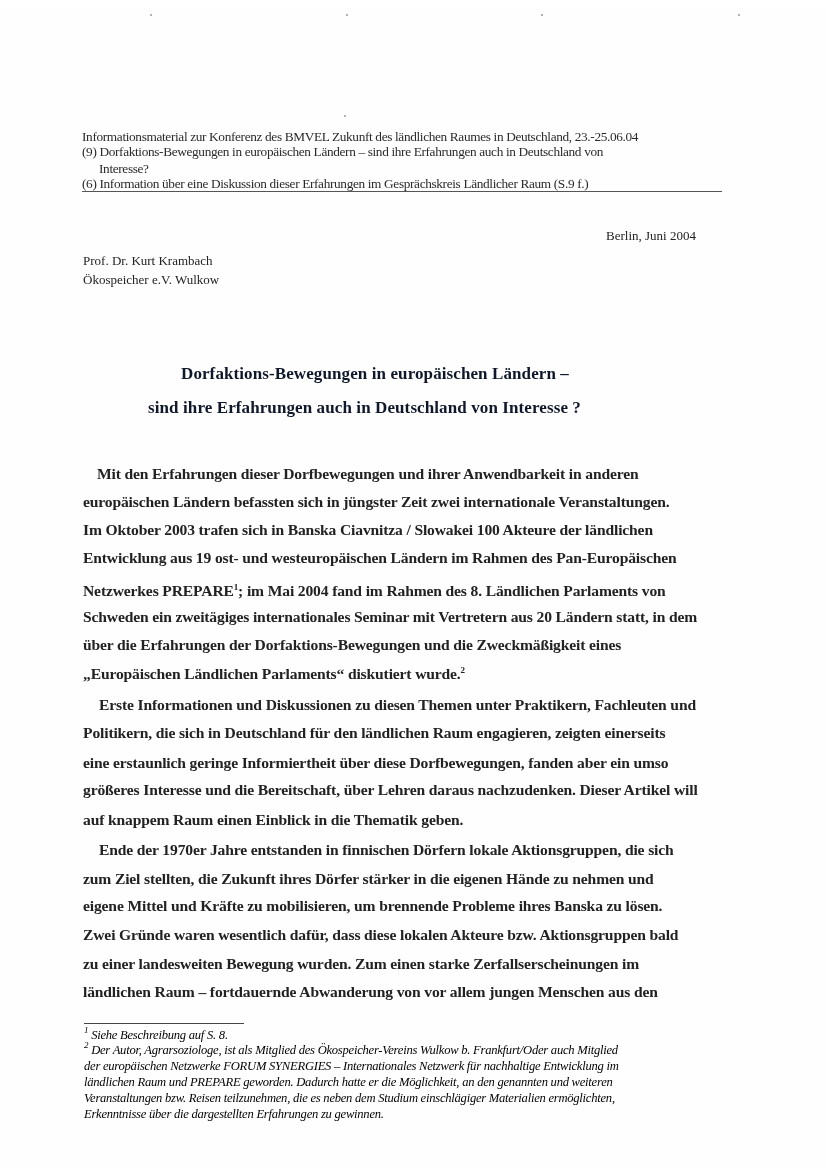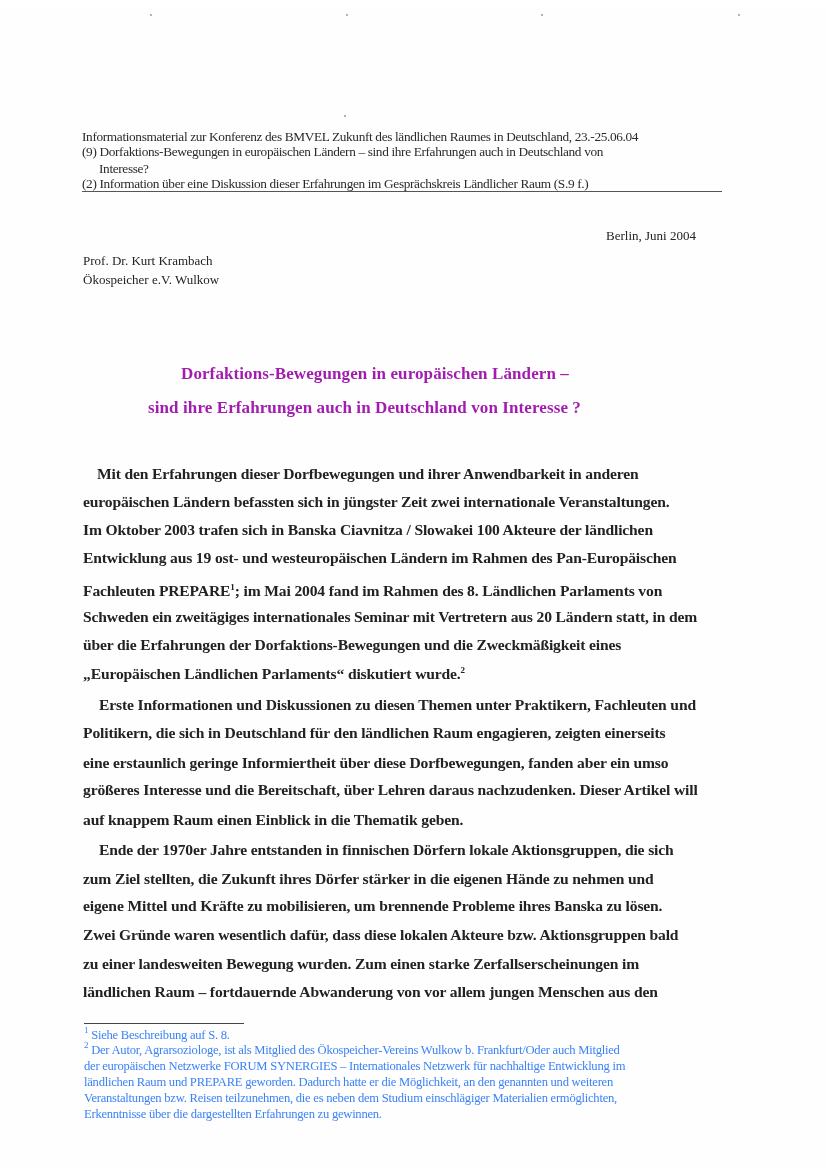--- a/index.html
+++ b/index.html
@@ -3,64 +3,64 @@
 <meta charset="utf-8">
 <style>
   html, body { margin: 0; padding: 0; background: #ffffff; }
   body { width: 826px; height: 1168px; position: relative; overflow: hidden;
          font-family: "Liberation Serif", "DejaVu Serif", serif; color: #1e1e1e; }
   .page { position: absolute; left: 0; top: 8px; width: 826px; height: 1168px; background: #fefefe; text-align: center; }
   .line { position: absolute; white-space: nowrap; }
   .hdr { font-size: 13.3px; letter-spacing: -0.35px; color: #2a2a2a; transform-origin: left top; }
   .hdr-rule { position: absolute; left: 82px; top: 183px; width: 640px; height: 1px; background: #555; }
   .meta { font-size: 13px; color: #232323; }
-  .title { font-size: 17px; font-weight: bold; color: #a21caf; letter-spacing: 0.1px; }
+  .title { font-size: 17px; font-weight: bold; color: #0f172a; letter-spacing: 0.1px; }
   .body { font-size: 15.6px; color: #222; letter-spacing: -0.15px; font-weight: bold; }
-  .fn { font-size: 12.6px; color: #3b82f6; letter-spacing: -0.25px; }
+  .fn { font-size: 12.6px; color: #000000; letter-spacing: -0.25px; font-style: italic; }
   .fn-rule { position: absolute; left: 84px; top: 1015px; width: 160px; height: 1px; background: #444; }
   sup { font-size: 9px; vertical-align: 6px; line-height: 0; }
   .speck { position: absolute; width: 2px; height: 2px; background: #999; border-radius: 1px; }
 </style>
 </head>
 <body>
 
 <div class="page">
 
   <span class="speck" style="left:150px;top:6px"></span>
   <span class="speck" style="left:346px;top:6px"></span>
   <span class="speck" style="left:541px;top:6px"></span>
   <span class="speck" style="left:738px;top:6px"></span>
   <span class="speck" style="left:344px;top:107px;width:2px;height:2px"></span>
 
   <div>
     <div class="line hdr" style="left:82px;top:121px">Informationsmaterial zur Konferenz des BMVEL Zukunft des ländlichen Raumes in Deutschland, 23.-25.06.04</div>
     <div class="line hdr" style="left:82px;top:136px">(9) Dorfaktions-Bewegungen in europäischen Ländern – sind ihre Erfahrungen auch in Deutschland von</div>
     <div class="line hdr" style="left:99px;top:153px">Interesse?</div>
-    <div class="line hdr" style="left:82px;top:168px">(2) Information über eine Diskussion dieser Erfahrungen im Gesprächskreis Ländlicher Raum (S.9 f.)</div>
+    <div class="line hdr" style="left:82px;top:168px">(6) Information über eine Diskussion dieser Erfahrungen im Gesprächskreis Ländlicher Raum (S.9 f.)</div>
     <div class="hdr-rule"></div>
   </div>
 
   <div class="line meta" style="left:606px;top:220px">Berlin, Juni 2004</div>
 
   <div>
     <div class="line meta" style="left:83px;top:245px">Prof. Dr. Kurt Krambach</div>
     <div class="line meta" style="left:83px;top:264px">Ökospeicher e.V. Wulkow</div>
   </div>
 
   <div>
     <div class="line title" style="left:181px;top:356px">Dorfaktions-Bewegungen in europäischen Ländern –</div>
     <div class="line title" style="left:148px;top:390px">sind ihre Erfahrungen auch in Deutschland von Interesse ?</div>
   </div>
 
   <div>
     <div class="line body" style="left:97px;top:457px">Mit den Erfahrungen dieser Dorfbewegungen und ihrer Anwendbarkeit in anderen</div>
     <div class="line body" style="left:83px;top:485px">europäischen Ländern befassten sich in jüngster Zeit zwei internationale Veranstaltungen.</div>
     <div class="line body" style="left:83px;top:513px">Im Oktober 2003 trafen sich in Banska Ciavnitza / Slowakei 100 Akteure der ländlichen</div>
     <div class="line body" style="left:83px;top:541px">Entwicklung aus 19 ost- und westeuropäischen Ländern im Rahmen des Pan-Europäischen</div>
-    <div class="line body" style="left:83px;top:574px"><span>Fachleuten PREPARE</span><sup>1</sup><span>; im Mai 2004 fand im Rahmen des 8. Ländlichen Parlaments von</span></div>
+    <div class="line body" style="left:83px;top:574px"><span>Netzwerkes PREPARE</span><sup>1</sup><span>; im Mai 2004 fand im Rahmen des 8. Ländlichen Parlaments von</span></div>
     <div class="line body" style="left:83px;top:600px">Schweden ein zweitägiges internationales Seminar mit Vertretern aus 20 Ländern statt, in dem</div>
     <div class="line body" style="left:83px;top:628px">über die Erfahrungen der Dorfaktions-Bewegungen und die Zweckmäßigkeit eines</div>
     <div class="line body" style="left:83px;top:657px"><span>„Europäischen Ländlichen Parlaments“ diskutiert wurde.</span><sup>2</sup></div>
 
     <div class="line body" style="left:99px;top:688px">Erste Informationen und Diskussionen zu diesen Themen unter Praktikern, Fachleuten und</div>
     <div class="line body" style="left:83px;top:716px">Politikern, die sich in Deutschland für den ländlichen Raum engagieren, zeigten einerseits</div>
     <div class="line body" style="left:83px;top:746px">eine erstaunlich geringe Informiertheit über diese Dorfbewegungen, fanden aber ein umso</div>
     <div class="line body" style="left:83px;top:773px">größeres Interesse und die Bereitschaft, über Lehren daraus nachzudenken. Dieser Artikel will</div>
     <div class="line body" style="left:83px;top:803px">auf knappem Raum einen Einblick in die Thematik geben.</div>
 

